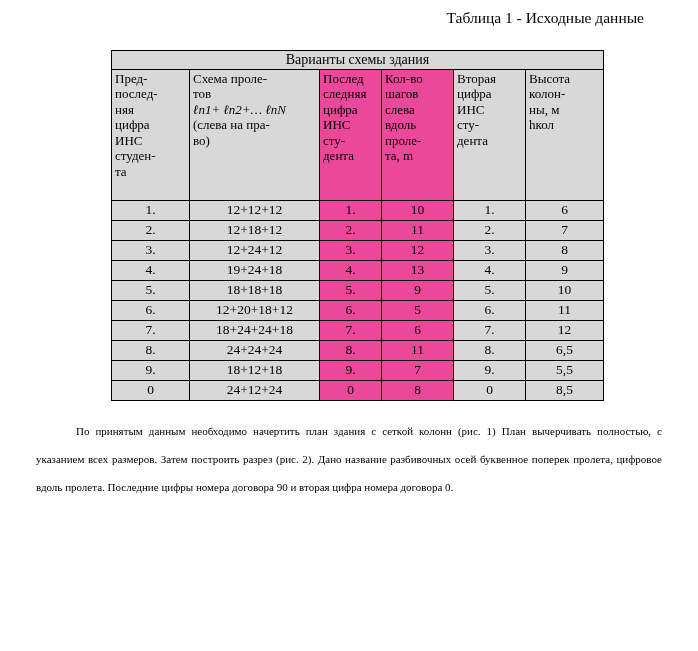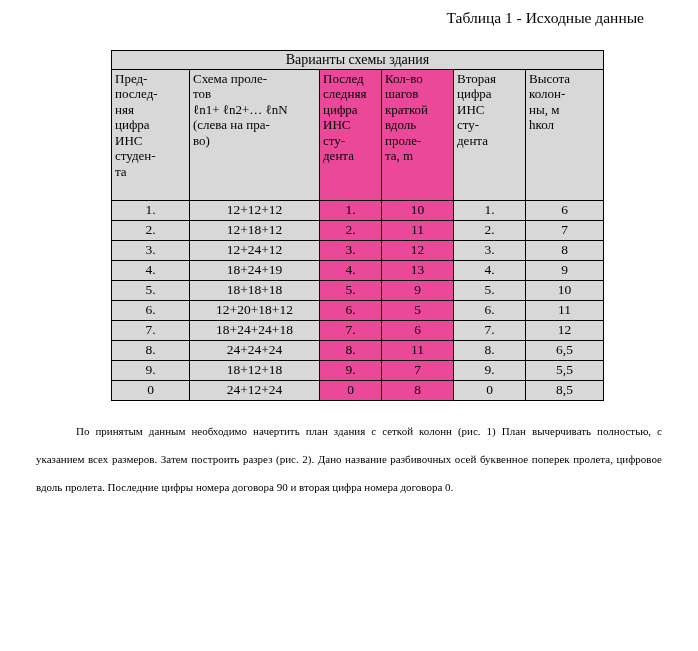--- a/index.html
+++ b/index.html
@@ -74,20 +74,21 @@
   .l {
     text-align: left;
   }
   .body-row td {
     text-align: center;
     height: 17px;
     vertical-align: middle;
     font-size: 13.5px;
   }
   .ital {
+    font-style: italic;
   }
   .paragraph {
     margin: 16px 36px 0 36px;
     text-align: justify;
     font-size: 11px;
     line-height: 28px;
     text-indent: 40px;
   }
   .col1 { width: 78px; }
   .col2 { width: 130px; }
@@ -139,21 +140,21 @@
             <span>Послед</span><br>
             <span>следняя</span><br>
             <span>цифра</span><br>
             <span>ИНС</span><br>
             <span>сту-</span><br>
             <span>дента</span>
           </td>
           <td class="shaded l">
             <span>Кол-во</span><br>
             <span>шагов</span><br>
-            <span>краткой</span><br>
+            <span>слева</span><br>
             <span>вдоль</span><br>
             <span>проле-</span><br>
             <span>та, m</span>
           </td>
           <td class="lightshade l">
             <span>Вторая</span><br>
             <span>цифра</span><br>
             <span>ИНС</span><br>
             <span>сту-</span><br>
             <span>дента</span>
@@ -185,21 +186,21 @@
         <tr class="body-row">
           <td class="lightshade">3.</td>
           <td class="lightshade">12+24+12</td>
           <td class="shaded">3.</td>
           <td class="shaded">12</td>
           <td class="lightshade">3.</td>
           <td class="lightshade">8</td>
         </tr>
         <tr class="body-row">
           <td class="lightshade">4.</td>
-          <td class="lightshade">18+24+19</td>
+          <td class="lightshade">19+24+18</td>
           <td class="shaded">4.</td>
           <td class="shaded">13</td>
           <td class="lightshade">4.</td>
           <td class="lightshade">9</td>
         </tr>
         <tr class="body-row">
           <td class="lightshade">5.</td>
           <td class="lightshade">18+18+18</td>
           <td class="shaded">5.</td>
           <td class="shaded">9</td>

